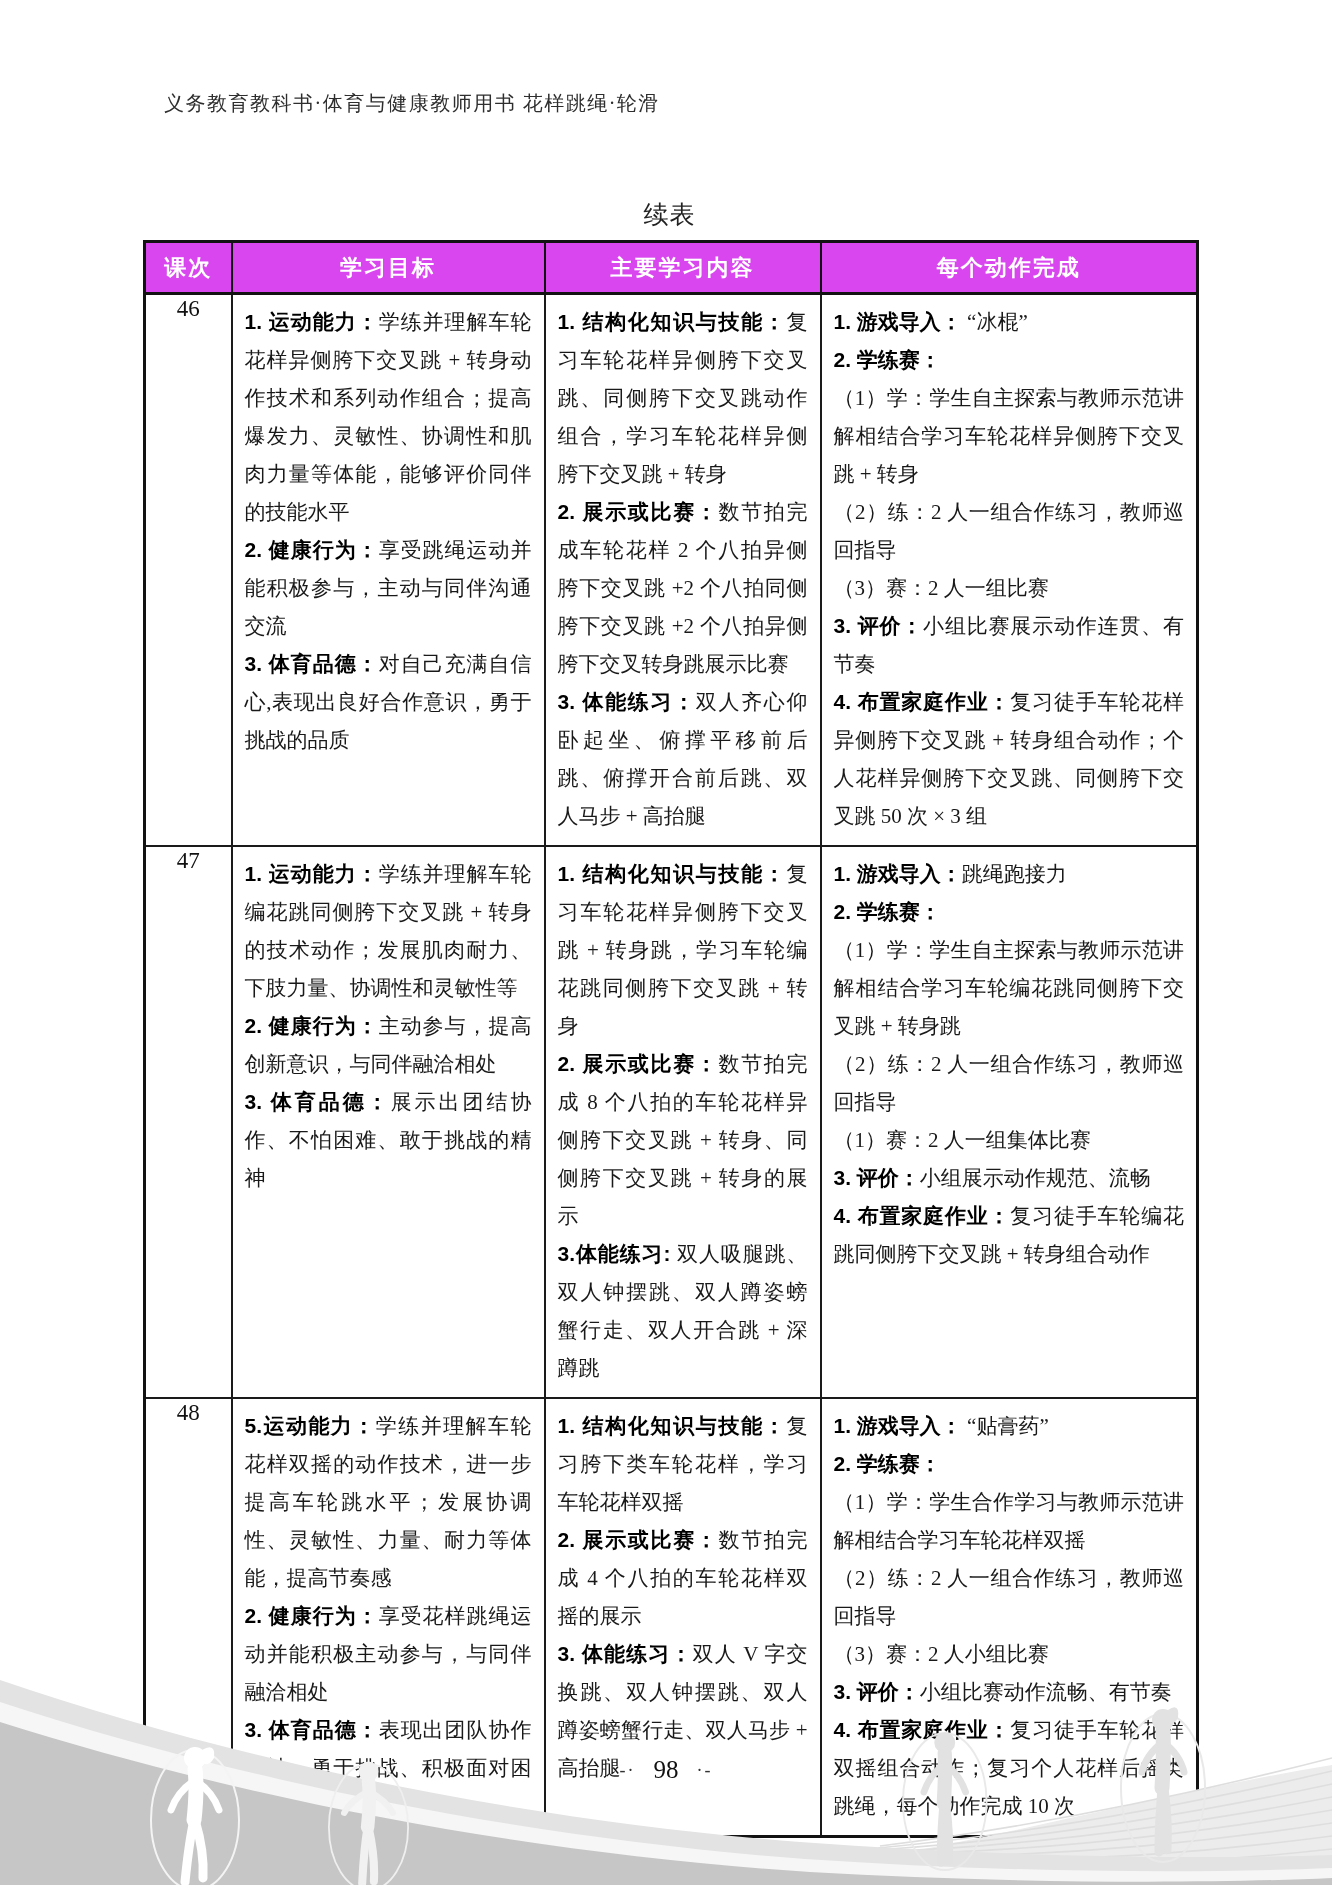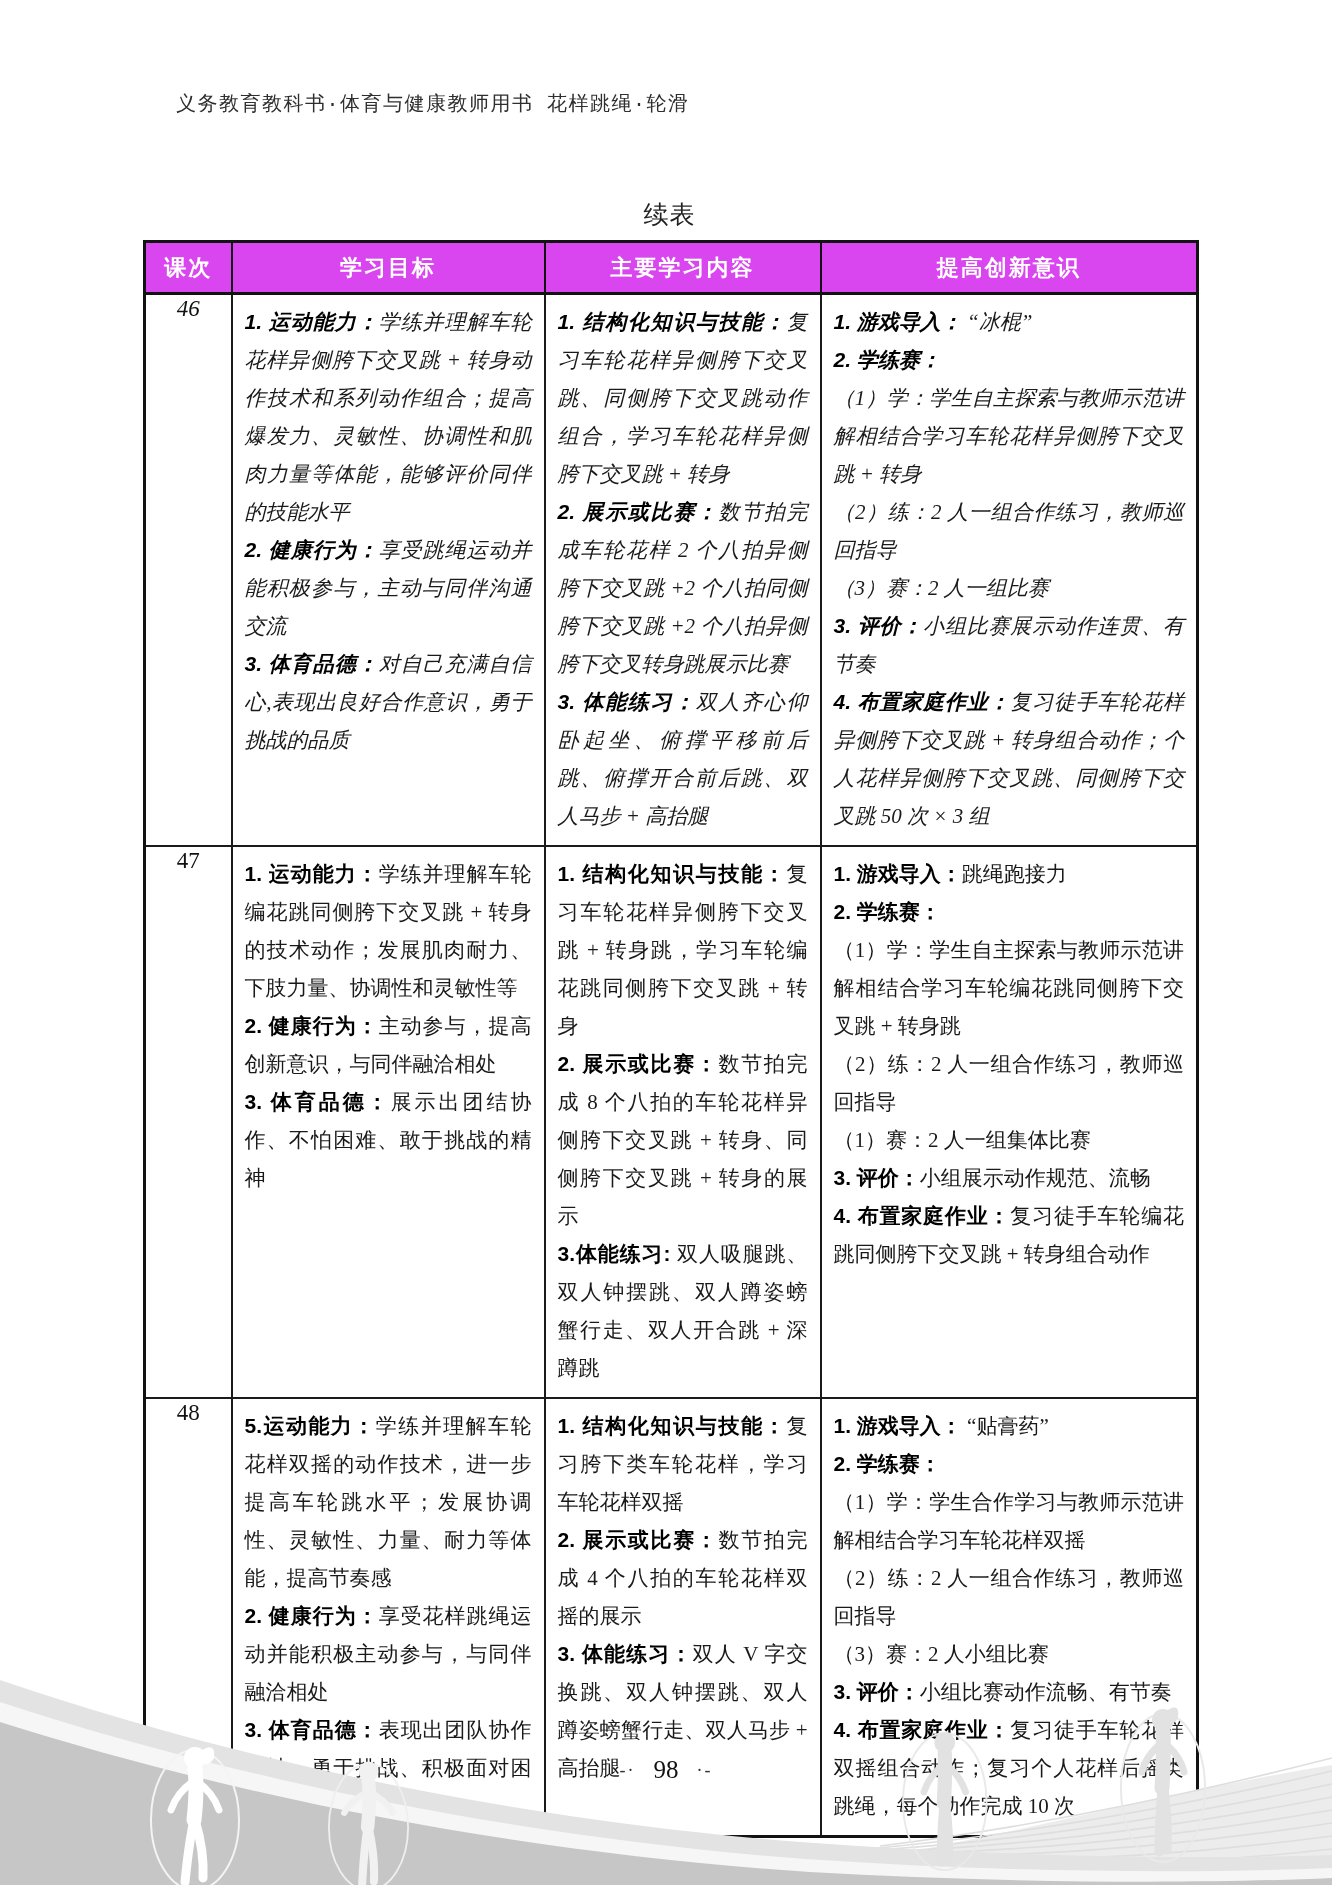--- a/index.html
+++ b/index.html
@@ -2,23 +2,23 @@
 <html><head>
 <meta charset="utf-8">
 <style>
   html,body{margin:0;padding:0;}
   body{
     width:1332px;height:1885px;position:relative;background:#ffffff;
     font-family:"Liberation Serif","DejaVu Serif",serif;
     color:#1c1c1c;overflow:hidden;
   }
   .book-header{
-    position:absolute;left:176px;top:90px;
+    position:absolute;left:164px;top:90px;
     font-size:20px;letter-spacing:1.5px;color:#2e2e2e;
-    font-family:Liberation Mono, monospace;
+    font-family:Liberation Serif, serif;
   }
   .continued{
     position:absolute;left:143px;top:198px;width:1053px;
     text-align:center;font-size:25px;color:#222;letter-spacing:1px;
   }
   table.tbl{
     position:absolute;left:143px;top:240px;width:1053px;
     border-collapse:collapse;table-layout:fixed;
     border:3px solid #121212;
   }
@@ -38,21 +38,21 @@
   }
   td.cell{padding:8px 12px 10px 12px;}
   td.cell p{
     margin:0;font-size:21px;line-height:38px;
     text-align:justify;text-justify:inter-character;color:#191919;
   }
   td.cell p b{
     font-family:"Liberation Sans","DejaVu Sans",sans-serif;
     font-weight:700;color:#000;
   }
-  tbody tr:nth-child(1){height:513px;font-style:italic;}
+  tbody tr:nth-child(1){height:513px;}
   tbody tr:nth-child(2){height:477px;}
   tbody tr:nth-child(3){height:436px;}
   .pageno{
     position:absolute;left:0;top:1756px;width:1332px;
     text-align:center;color:#222;z-index:5;
   }
   .pageno .mark{font-size:18px;letter-spacing:2px;vertical-align:2px;color:#333;}
   .pageno .num{font-size:25px;margin:0 18px;color:#111;text-align:right;}
   .footer-art{
     position:absolute;left:0;bottom:0;width:1332px;height:215px;z-index:1;
@@ -70,21 +70,21 @@
     <col style="width:87px">
       <col style="width:313px">
       <col style="width:276px">
       <col style="width:377px">
   </colgroup>
   <thead>
     <tr>
       <th>课次</th>
       <th>学习目标</th>
       <th>主要学习内容</th>
-      <th>提高创新意识</th>
+      <th>每个动作完成</th>
     </tr>
   </thead>
   <tbody>
       <tr>
         <td class="lesson-no">46</td>
         <td class="cell">
           <p><b>1. 运动能力：</b>学练并理解车轮花样异侧胯下交叉跳 + 转身动作技术和系列动作组合；提高爆发力、灵敏性、协调性和肌肉力量等体能，能够评价同伴的技能水平</p>
           <p><b>2. 健康行为：</b>享受跳绳运动并能积极参与，主动与同伴沟通交流</p>
           <p><b>3. 体育品德：</b>对自己充满自信心,表现出良好合作意识，勇于挑战的品质</p>
         </td>

